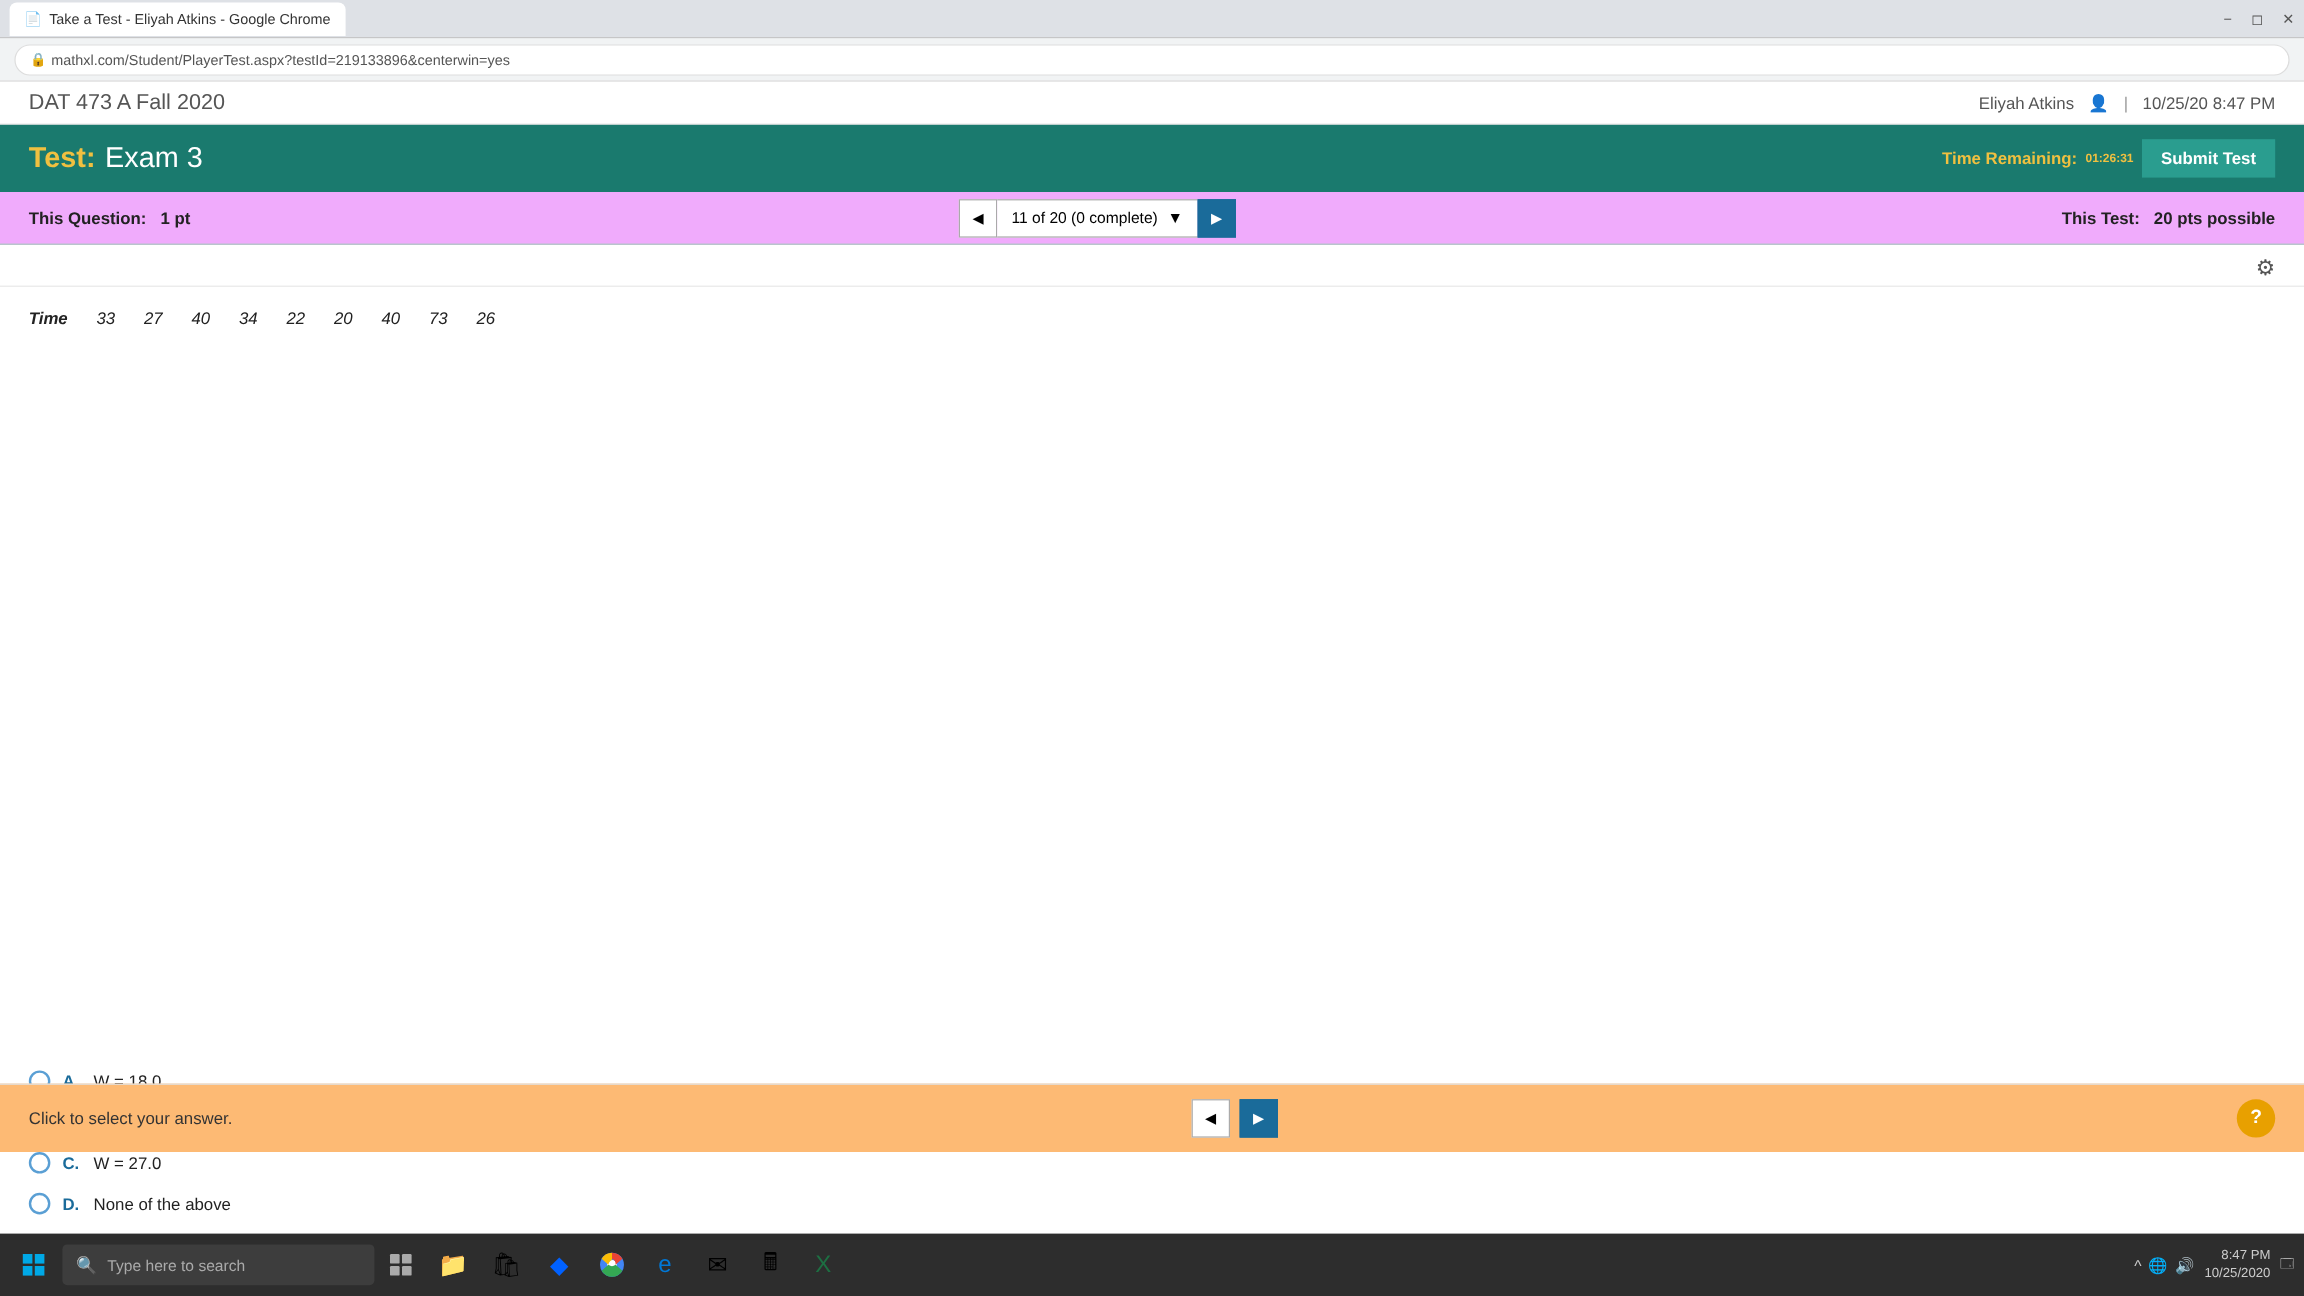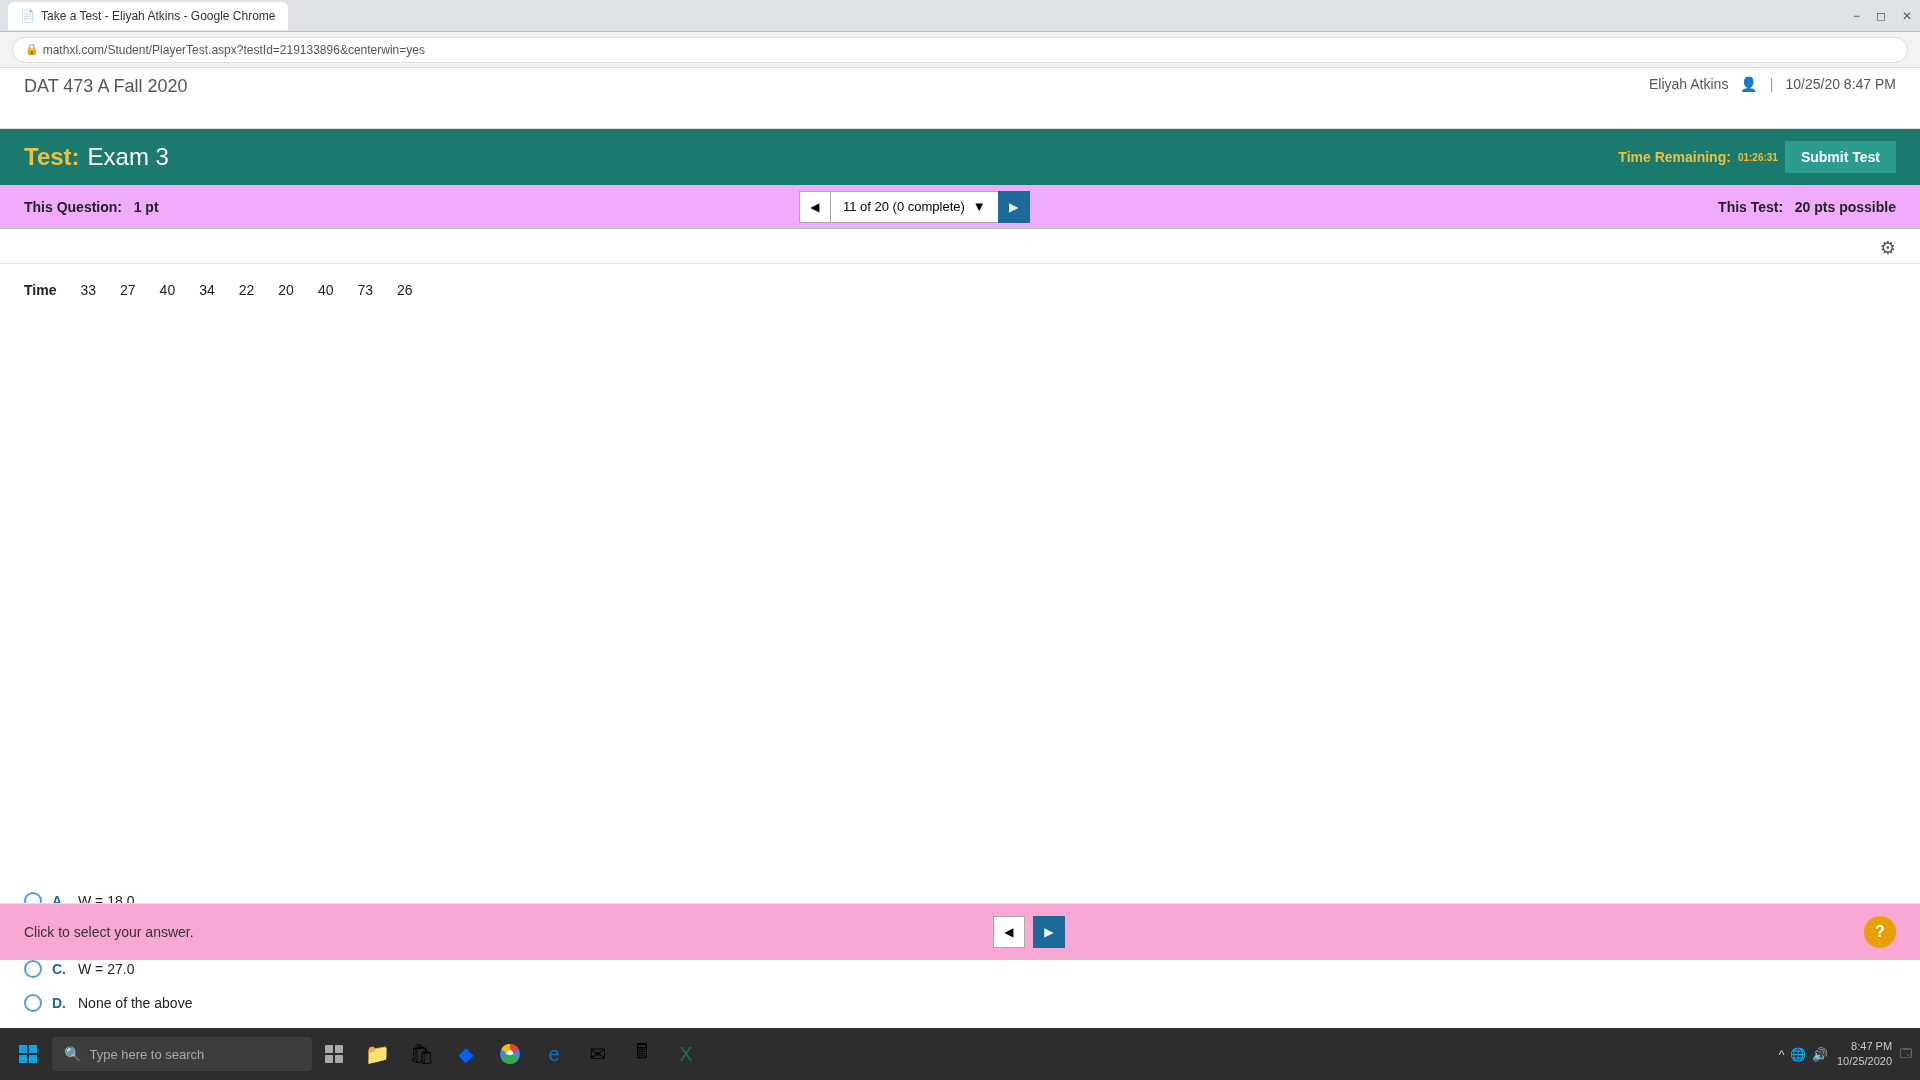--- a/index.html
+++ b/index.html
@@ -56,24 +56,24 @@
       font-size: 12px;
       color: #555;
       display: flex;
       align-items: center;
     }
     .lock-icon { font-size: 11px; color: #555; margin-right: 4px; }
 
     
     .page-header {
       display: flex;
-      align-items: flex-start;
+      align-items: center;
       padding: 8px 24px;
       border-bottom: 1px solid #e0e0e0;
-      height: 61px;
+      height: 36px;
     }
     .course-title {
       font-size: 18px;
       color: #555;
       font-weight: normal;
     }
     .user-info {
       margin-left: auto;
       display: flex;
       align-items: center;
@@ -206,20 +206,21 @@
     .data-table {
       margin-bottom: 16px;
     }
     .data-table table {
       border-collapse: collapse;
     }
     .data-table td {
       padding: 2px 20px 2px 0;
       font-size: 14px;
       color: #222;
+      font-style: italic;
     }
     .data-table td:first-child {
       font-weight: bold;
     }
     .question-text2 {
       font-size: 14px;
       color: #222;
       line-height: 1.6;
       margin-bottom: 20px;
       padding-bottom: 16px;
@@ -262,21 +263,21 @@
     .bottom-section {
       position: absolute;
       bottom: 68px;
       left: 0;
       right: 0;
       padding: 12px 24px;
       display: flex;
       align-items: center;
       justify-content: space-between;
       border-top: 1px solid #e0e0e0;
-      background: #f9a8d4;
+      background: #fdba74;
     }
     .click-to-select {
       font-size: 14px;
       color: #333;
     }
     .help-btn {
       width: 32px;
       height: 32px;
       background: #e8a000;
       border-radius: 50%;

